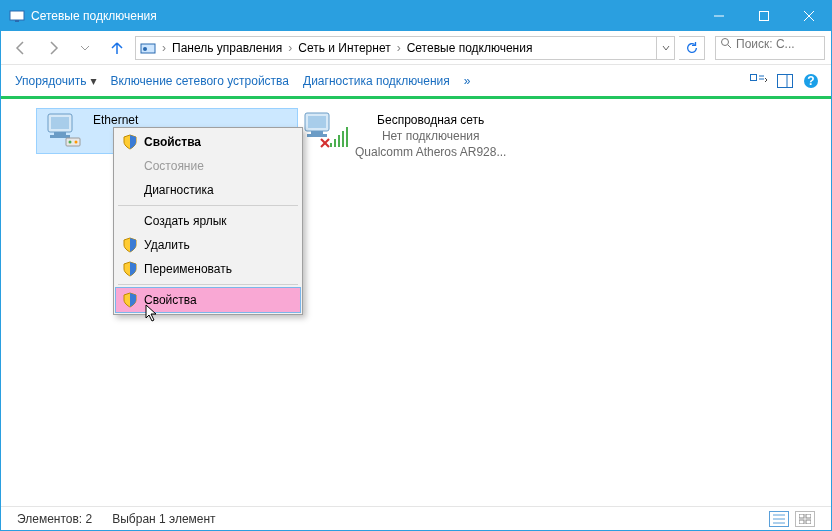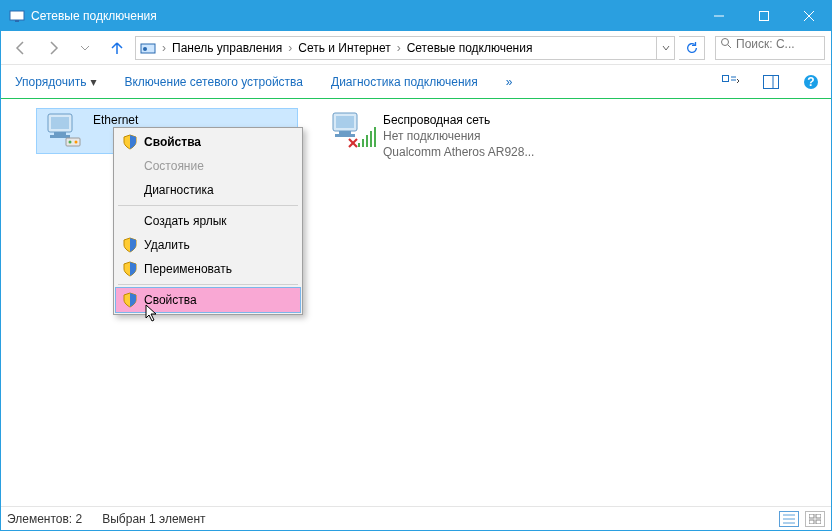--- a/index.html
+++ b/index.html
@@ -17,21 +17,21 @@
 .nav-arrow.enabled { color: #1a73e8; }
 .breadcrumb-box { flex: 1; height: 24px; border: 1px solid #ccc; display: flex; align-items: center; padding-left: 4px; background: #fff; }
 .bc-icon { width: 16px; height: 16px; margin-right: 4px; }
 .bc-item { padding: 0 4px; height: 22px; display: flex; align-items: center; color: #000; white-space: nowrap; cursor: default; }
 .bc-sep { color: #888; padding: 0 2px; }
 .bc-drop { width: 18px; height: 22px; border-left: 1px solid #ccc; display:flex; align-items:center; justify-content:center; color:#666; margin-left:auto; }
 .nav-refresh { width: 26px; height: 24px; border: 1px solid #ccc; border-left: none; display:flex; align-items:center; justify-content:center; color:#1a73e8; }
 .search-box { width: 110px; height: 24px; border: 1px solid #ccc; margin-left: 6px; display:flex; align-items:flex-start; padding: 0 4px; color:#777; }
 .search-box .sicon { margin-right: 4px; color:#777; }
 
-.toolbar { height: 34px; display:flex; align-items:center; padding: 0 8px; gap: 16px; border-bottom: 1px solid #22c55e; background:#fff; }
+.toolbar { height: 34px; display:flex; align-items:center; padding: 0 8px; gap: 2px; border-bottom: 3px solid #22c55e; background:#fff; }
 .tb-item { display:flex; align-items:center; gap:4px; color:#1a6ec0; padding: 4px 6px; cursor: default; }
 .tb-item .chev { color:#444; }
 .tb-spacer { flex:1; }
 .tb-icon { width:24px; height:24px; display:flex; align-items:center; justify-content:center; color:#1a6ec0; }
 .tb-icon.help { color:#1a9fe8; }
 
 .content { flex:1; position:relative; background:#fff; overflow:hidden; }
 
 .adapter { position:absolute; display:flex; align-items:flex-start; gap:6px; width: 260px; padding:2px; }
 .adapter.selected { background:#cce8ff; outline:1px solid #99d1ff; }
@@ -44,21 +44,21 @@
 .context-menu { position:absolute; left:112px; top:125px; width:190px; background:#f2f2f2; border:1px solid #a0a0a0; box-shadow: 3px 3px 6px rgba(0,0,0,0.25); padding:2px; }
 .cm-item { height:24px; display:flex; align-items:center; padding:0 10px 0 28px; position:relative; color:#000; white-space:nowrap; }
 .cm-item.bold { font-weight:700; }
 .cm-item.disabled { color:#9a9a9a; }
 .cm-item.hover { background:#f9a8d4; outline:1px solid #7ab6ea; }
 .cm-sep { height:1px; background:#d0d0d0; margin:3px 2px; }
 .cm-shield { position:absolute; left:6px; width:16px; height:16px; }
 
 .cursor { position:absolute; left:144px; top:302px; width:16px; height:20px; pointer-events:none; }
 
-.statusbar { height:24px; border-top:1px solid #e5e5e5; display:flex; align-items:center; padding:0 6px; gap:20px; background:#fff; color:#333; }
+.statusbar { height:24px; border-top:1px solid #e5e5e5; display:flex; align-items:center; padding:0 16px; gap:20px; background:#fff; color:#333; }
 .statusbar .sb-right { margin-left:auto; display:flex; gap:6px; }
 .sb-view { width:20px; height:16px; border:1px solid #bbb; display:flex; align-items:center; justify-content:center; color:#888; }
 .sb-view.active { border-color:#5aa0da; color:#5aa0da; }
 </style>
 </head>
 <body>
 
 <div class="window">
 
   <div class="titlebar">
@@ -193,21 +193,21 @@
           <rect x="26" y="26" width="14" height="8" rx="1" fill="#e8e8e8" stroke="#9a9a9a"></rect>
           <circle cx="30" cy="30" r="1.5" fill="#4caf50"></circle>
             <circle cx="36" cy="30" r="1.5" fill="#ff9800"></circle>
         </svg>
       </div>
       <div class="adapter-text">
         <span class="t1">Ethernet</span>
       </div>
     </div>
 
-    <div class="adapter" style="left:326px; top:10px;">
+    <div class="adapter" style="left:298px; top:10px;text-align:center;">
       <div class="adapter-icon">
         <svg width="48" height="40" viewBox="0 0 48 40">
           <rect x="4" y="2" width="24" height="18" rx="2" fill="#d7e9f7" stroke="#6b9cc6"></rect>
           <rect x="7" y="5" width="18" height="12" fill="#a8cdea"></rect>
           <rect x="10" y="20" width="12" height="3" fill="#6b9cc6"></rect>
           <rect x="6" y="23" width="20" height="3" fill="#6b9cc6"></rect>
           <g stroke="#4caf50" stroke-width="2" fill="none">
             <line x1="30" y1="36" x2="30" y2="32"></line>
               <line x1="34" y1="36" x2="34" y2="28"></line>
             <line x1="38" y1="36" x2="38" y2="24"></line>

